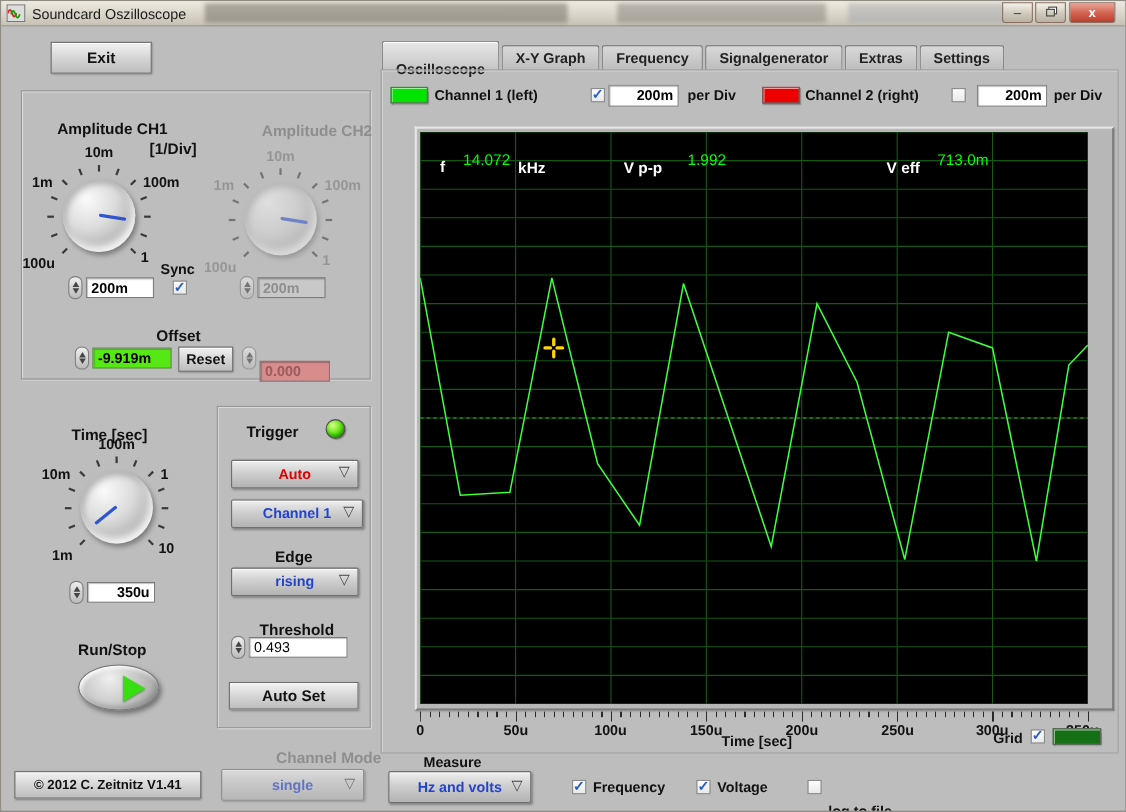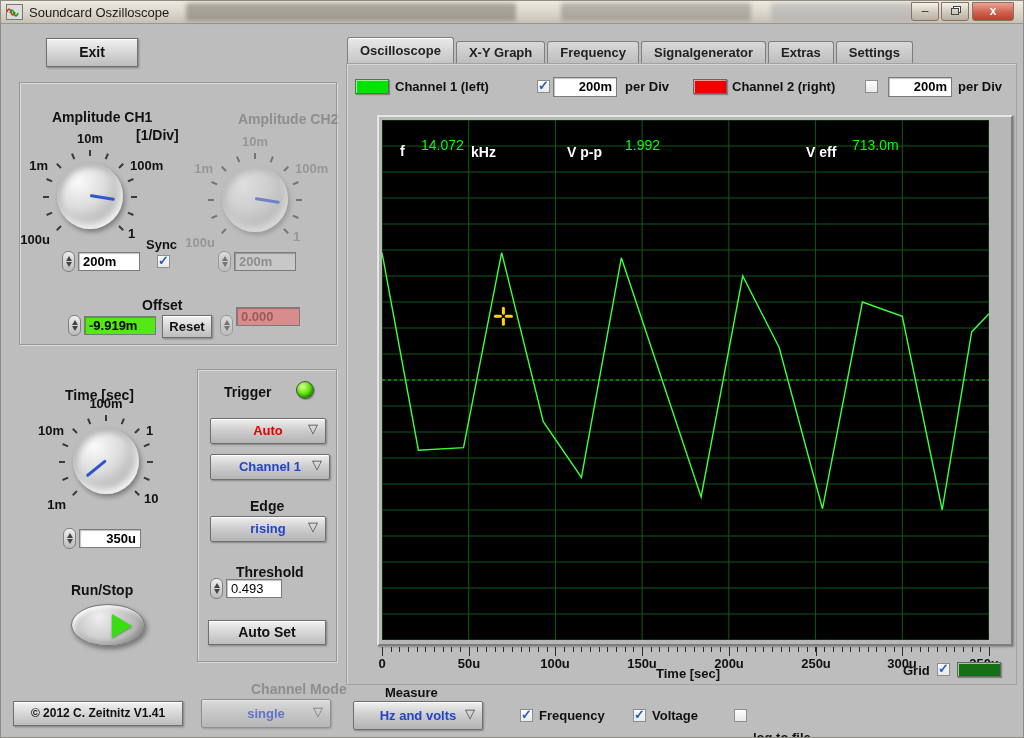--- a/index.html
+++ b/index.html
@@ -51,21 +51,21 @@
   #plot svg{position:absolute;left:0;top:0;}
   .ro-lab{position:absolute;color:#fff;font-size:14px;font-weight:bold;}
   .ro-val{position:absolute;color:#00ff00;font-size:14px;font-weight:normal;}
   #ruler-minor,#ruler-major{position:absolute;left:381px;width:608px;}
   #ruler-minor{top:646px;height:5px;background:repeating-linear-gradient(to right,#2a2a2a 0 1px,transparent 1px 8.67px);}
   #ruler-major{top:646px;height:9px;background:repeating-linear-gradient(to right,#2a2a2a 0 1px,transparent 1px 86.71px);}
   .xtick{position:absolute;top:655px;transform:translateX(-50%);font-size:13px;font-weight:bold;color:#111;}
   
   #tabs{position:absolute;left:346px;top:36px;display:flex;align-items:flex-end;gap:2px;}
   .tab{height:23px;padding:3px 12px 0;background:linear-gradient(#d9d9d9,#bcbcbc);border:1px solid #7e7e7e;border-bottom:none;border-radius:3px 3px 0 0;font-size:13px;font-weight:bold;color:#222;}
-  .tab.active{height:27px;padding-top:5px;background:linear-gradient(#e8e8e8,#c4c4c4);box-shadow:inset 0 1px 0 #fff;}
+  .tab.active{height:27px;padding-top:17px;background:linear-gradient(#e8e8e8,#c4c4c4);box-shadow:inset 0 1px 0 #fff;}
   #tabpanel-edge{position:absolute;left:345px;top:62px;width:671px;height:622px;border:1px solid #a2a2a2;box-shadow:inset 1px 1px 0 #d6d6d6;}
   
   #led{position:absolute;width:18px;height:18px;border-radius:50%;border:1px solid #4a4a4a;background:radial-gradient(circle at 35% 30%,#d7ff8a,#52e000 55%,#2f9e00);box-shadow:inset -1px -2px 3px rgba(0,90,0,.5),1px 1px 1px rgba(0,0,0,.3);}
   #runstop{position:absolute;left:70px;top:603px;width:74px;height:42px;border-radius:50%;background:radial-gradient(circle at 38% 30%,#efefef,#c2c2c2 55%,#9a9a9a);border:1px solid #777;box-shadow:2px 3px 5px rgba(0,0,0,.4),inset -2px -3px 5px rgba(0,0,0,.18),inset 2px 2px 4px #fff;}
   #runstop .play{position:absolute;left:40px;top:9px;width:0;height:0;border-top:12px solid transparent;border-bottom:12px solid transparent;border-left:20px solid #38dd12;filter:drop-shadow(0 1px 1px rgba(0,60,0,.5));}
 </style>
 </head>
 <body>
 
 <div id="window">
@@ -184,21 +184,21 @@
     <span class="spin" style="left:48px;top:232px;">
         <i class="up"></i>
         <i class="dn"></i>
       </span>
     <div class="numbox" style="left: 64px; top: 233px; width: 72px; height: 19px; background: rgb(85, 232, 20);">-9.919m</div>
     <div class="btn" style="left:142px;top:232px;width:50px;height:23px;line-height:21px;">Reset</div>
     <span class="spin" style="left:200px;top:232px;opacity:.6;">
         <i class="up"></i>
         <i class="dn"></i>
       </span>
-    <div class="numbox" style="left: 216px; top: 224px; width: 64px; height: 19px; color: rgb(154, 90, 90); background: rgb(216, 140, 140);">0.000</div>
+    <div class="numbox" style="left: 216px; top: 245px; width: 64px; height: 19px; color: rgb(154, 90, 90); background: rgb(216, 140, 140);">0.000</div>
   </div>
 
   <span class="lbl" style="left:64px;top:386px;font-size:14px;">Time [sec]</span>
   <div class="knob-wrap" style="left:57px;top:412px;">
     <div class="knob-ticks">
         <span class="tick" style="transform: rotate(135deg);"></span>
         <span class="tick" style="transform: rotate(157.5deg);"></span>
         <span class="tick" style="transform: rotate(180deg);"></span>
         <span class="tick" style="transform: rotate(202.5deg);"></span>
         <span class="tick" style="transform: rotate(225deg);"></span>
@@ -243,21 +243,21 @@
     </div>
     <span class="lbl" style="left:52px;top:128px;font-size:14px;">Edge</span>
     <div class="dd" style="left:12px;top:146px;width:116px;height:26px;line-height:24px;color:#2244cc;">
       <span>rising</span><span class="tri">▽</span>
     </div>
     <span class="lbl" style="left:38px;top:194px;font-size:14px;">Threshold</span>
     <span class="spin" style="left:12px;top:208px;">
         <i class="up"></i>
         <i class="dn"></i>
       </span>
-    <div class="numbox" style="left:28px;top:209px;width:56px;height:19px;font-weight:normal;">0.493</div>
+    <div class="numbox" style="left:28px;top:209px;width:90px;height:19px;font-weight:normal;">0.493</div>
     <div class="btn" style="left:10px;top:250px;width:118px;height:25px;line-height:23px;font-size:14px;">Auto Set</div>
   </div>
 
   <span class="lbl dim-lbl" style="left:222px;top:680px;font-size:14px;">Channel Mode</span>
   <div class="dd dim" style="left:200px;top:698px;width:130px;height:29px;line-height:27px;color:#2244cc;">
     <span>single</span><span class="tri">▽</span>
   </div>
 
   <div id="graph-frame"></div>
   <div id="plot">

